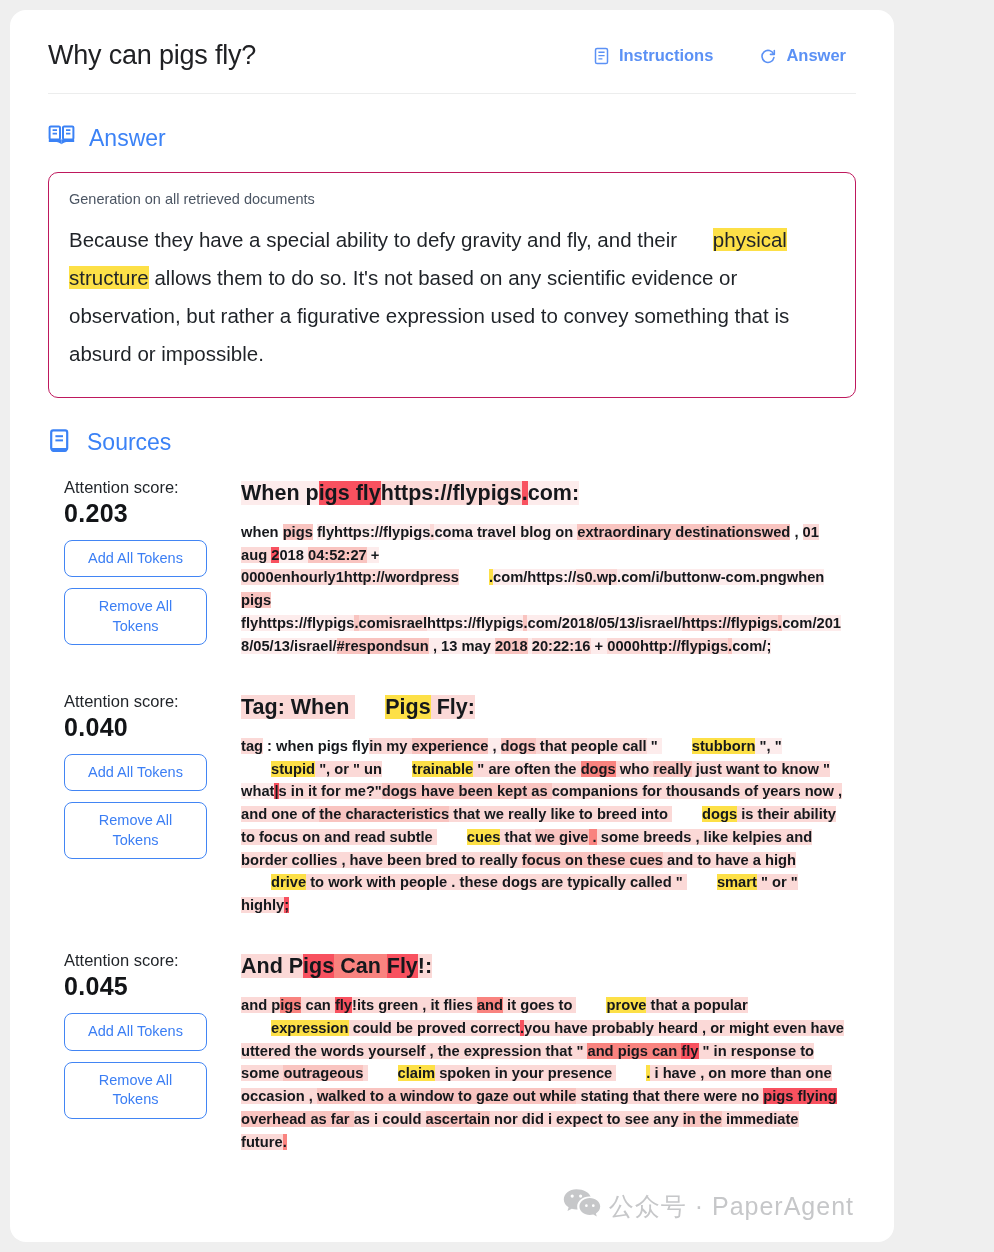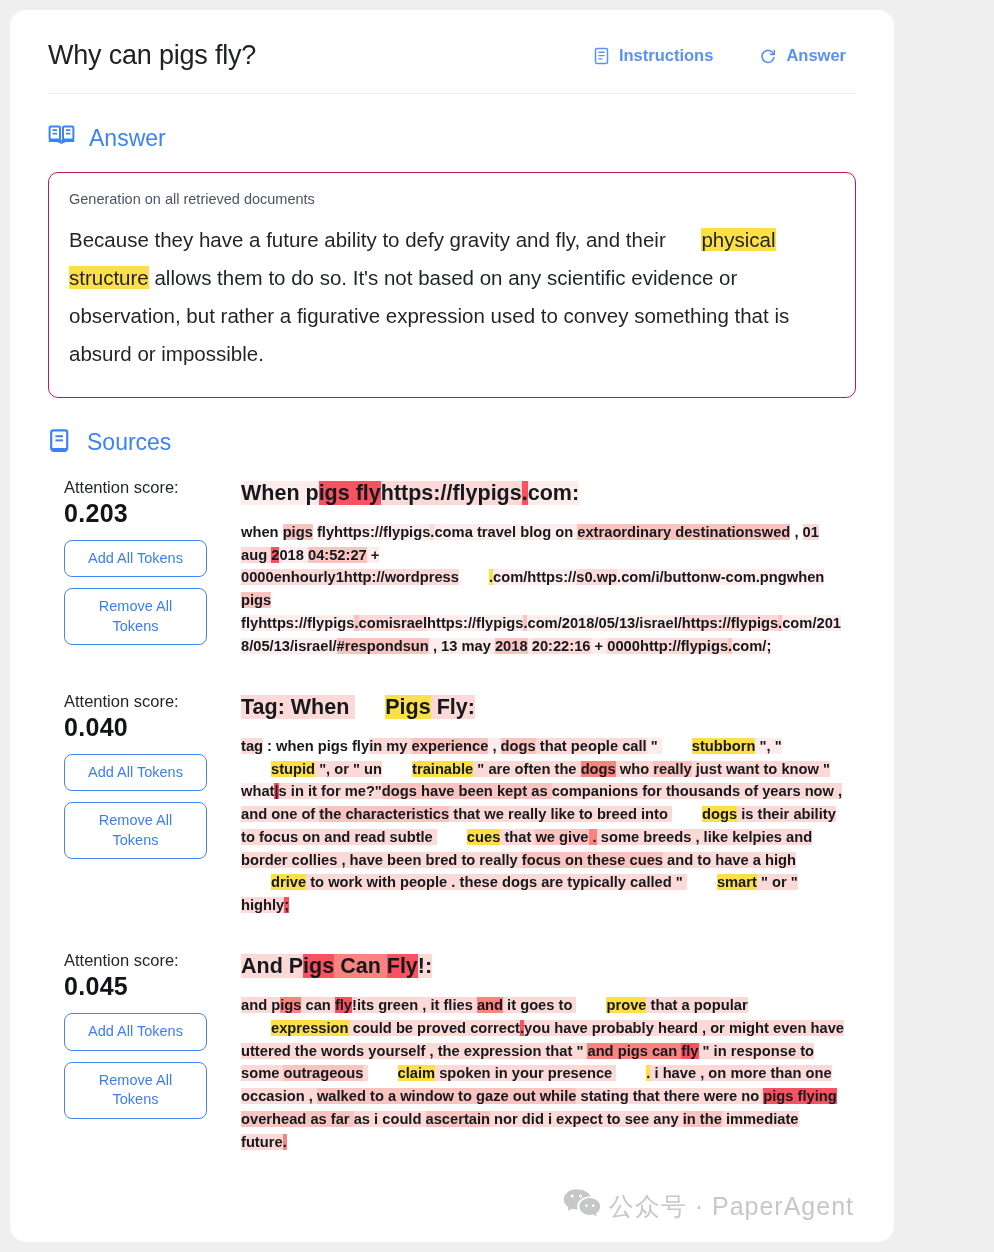--- a/index.html
+++ b/index.html
@@ -221,21 +221,21 @@
           <line x1="18" y1="9.6" x2="22.4" y2="9.6" stroke="#3b82f6" stroke-width="1.8"></line>
           <path d="M0.8 15.4h12.7l-0.0 4.8c-1.9-1.7-4.0-2.2-6.4-2.2H0.8z" fill="#3b82f6"></path>
           <path d="M26.2 15.4H13.5l0.0 4.8c1.9-1.7 4.0-2.2 6.4-2.2h6.3z" fill="#3b82f6"></path>
         </svg>
       </span>
       <span class="label">Answer</span>
     </div>
 
     <div class="answer-box">
       <div class="answer-caption">Generation on all retrieved documents</div>
-      <div class="answer-text"><span>Because they have a future ability to defy gravity and fly, and their </span><span class="h4">physical structure</span><span> allows them to do so. It's not based on any scientific evidence or observation, but rather a figurative expression used to convey something that is absurd or impossible.</span></div>
+      <div class="answer-text"><span>Because they have a special ability to defy gravity and fly, and their </span><span class="h4">physical structure</span><span> allows them to do so. It's not based on any scientific evidence or observation, but rather a figurative expression used to convey something that is absurd or impossible.</span></div>
     </div>
 
     <div class="section-head">
       <span>
         <svg width="25" height="26" viewBox="0 0 25 26" fill="none">
           <rect x="3.2" y="2.4" width="16" height="19.5" rx="2" stroke="#3b82f6" stroke-width="2.2"></rect>
           <line x1="7.4" y1="8.2" x2="15" y2="8.2" stroke="#3b82f6" stroke-width="2"></line>
           <line x1="7.4" y1="12.4" x2="15" y2="12.4" stroke="#3b82f6" stroke-width="2"></line>
           <path d="M3.2 20.1h16v1.8a2 2 0 0 1-2 2H5.2a2 2 0 0 1-2-2z" fill="#3b82f6"></path>
         </svg>

